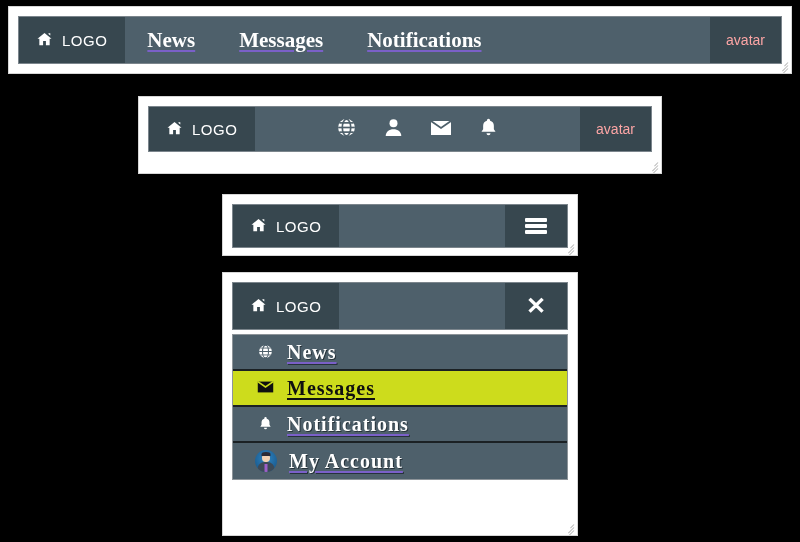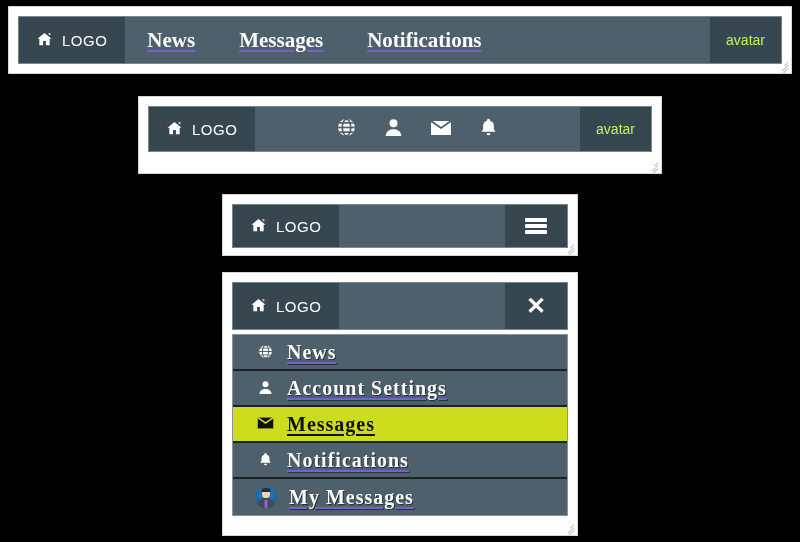--- a/index.html
+++ b/index.html
@@ -83,21 +83,21 @@
     white-space: nowrap;
     cursor: pointer;
   }
   .nav-spacer { flex: 1 1 auto; }
 
   .avatar-cell {
     display: flex;
     align-items: center;
     justify-content: center;
     background: #37474f;
-    color: #bef264;
+    color: #fca5a5;
     font-size: 14px;
     padding: 8px 16px;
     flex: 0 0 auto;
   }
 
   
   .icon-row {
     display: flex;
     align-items: center;
     justify-content: center;
@@ -368,29 +368,20 @@
             <circle cx="10" cy="10" r="8.5" fill="#ffffff"></circle>
             <ellipse cx="10" cy="10" rx="4" ry="8.5" fill="none" stroke="#4e606b" stroke-width="1.4"></ellipse>
             <line x1="1.5" y1="10" x2="18.5" y2="10" stroke="#4e606b" stroke-width="1.4"></line>
             <line x1="3" y1="5.4" x2="17" y2="5.4" stroke="#4e606b" stroke-width="1.2"></line>
             <line x1="3" y1="14.6" x2="17" y2="14.6" stroke="#4e606b" stroke-width="1.2"></line>
           </svg>
         </span>
         <span class="mi-label">News</span>
       </div>
 
-      <div class="menu-item">
-        <span class="mi-ico">
-          <svg width="15" height="15" viewBox="0 0 20 20" fill="#ffffff">
-            <circle cx="10" cy="5.8" r="4"></circle>
-            <path d="M2 18.5c0-4.1 3.5-6.6 8-6.6s8 2.5 8 6.6z"></path>
-          </svg>
-        </span>
-        <span class="mi-label">Account Settings</span>
-      </div>
 
       <div class="menu-item active">
         <span class="mi-ico">
           <svg width="17" height="14" viewBox="0 0 22 18" fill="#101010">
             <path d="M1 2h20v14H1z"></path>
             <path d="M1 2l10 7 10-7" fill="none" stroke="#cddc1c" stroke-width="2"></path>
           </svg>
         </span>
         <span class="mi-label">Messages</span>
       </div>
@@ -405,21 +396,21 @@
         <span class="mi-label">Notifications</span>
       </div>
 
       <div class="menu-item">
         <span class="mini-avatar">
           <span class="body"></span>
           <span class="tie"></span>
           <span class="head"></span>
           <span class="hair"></span>
         </span>
-        <span class="mi-label">My Messages</span>
+        <span class="mi-label">My Account</span>
       </div>
 
     </div>
     <div class="resize-grip">
         <i></i>
         <i></i>
         <i></i>
       </div>
   </div>
 

